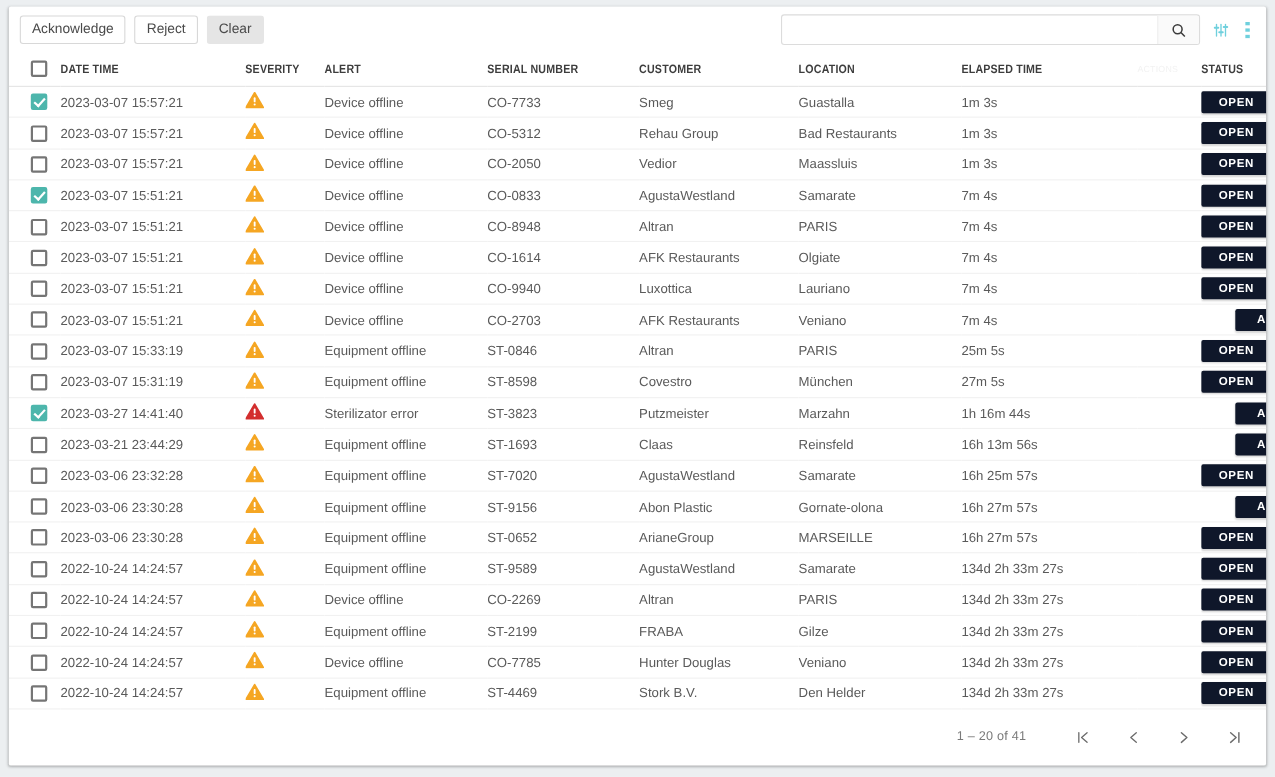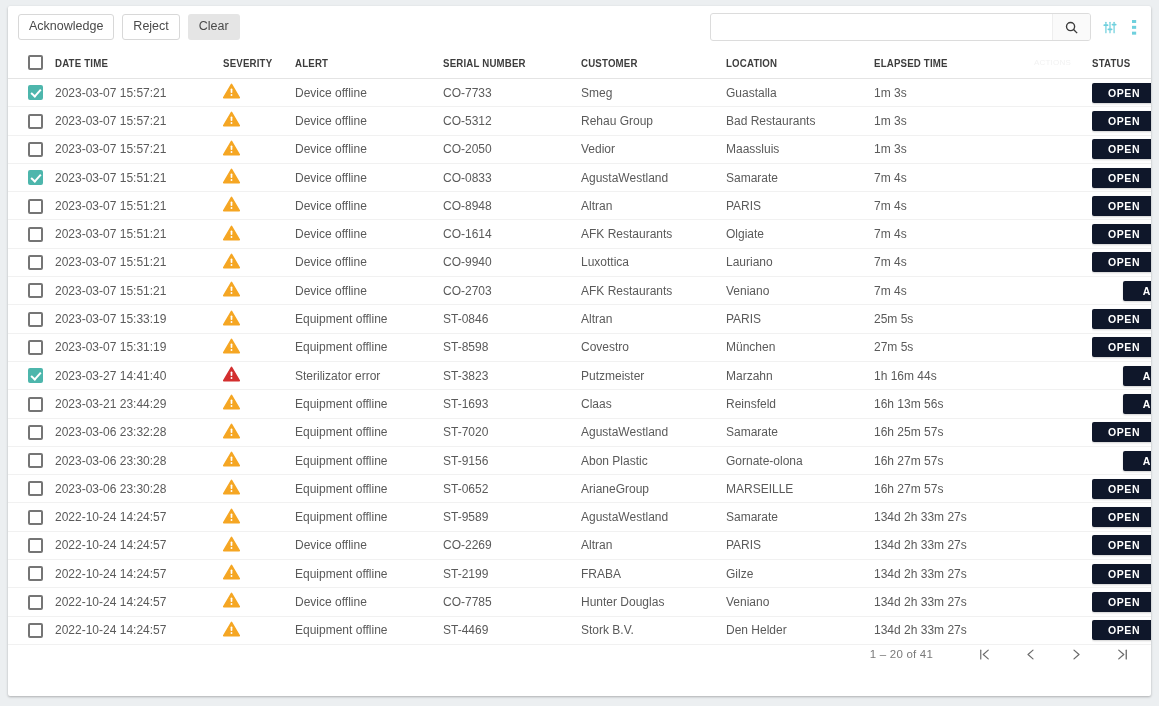--- a/index.html
+++ b/index.html
@@ -191,21 +191,21 @@
     cursor: pointer;
     box-shadow: 0 1px 2px rgba(0,0,0,0.18);
   }
   .badge.open { background: #0f172a; }
   .badge.ack  { background: #0f172a; margin-left: 31px; }
 
   
   .paginator {
     position: absolute;
     right: 14px;
-    bottom: 27px;
+    bottom: 11px;
     display: flex;
     align-items: center;
     gap: 16px;
     font-size: 11.5px;
     color: #7a7a7a;
   }
   .prange { margin-right: 20px; letter-spacing: .2px; }
   .pbtn {
     width: 30px; height: 30px;
     display: flex; align-items: center; justify-content: center;

